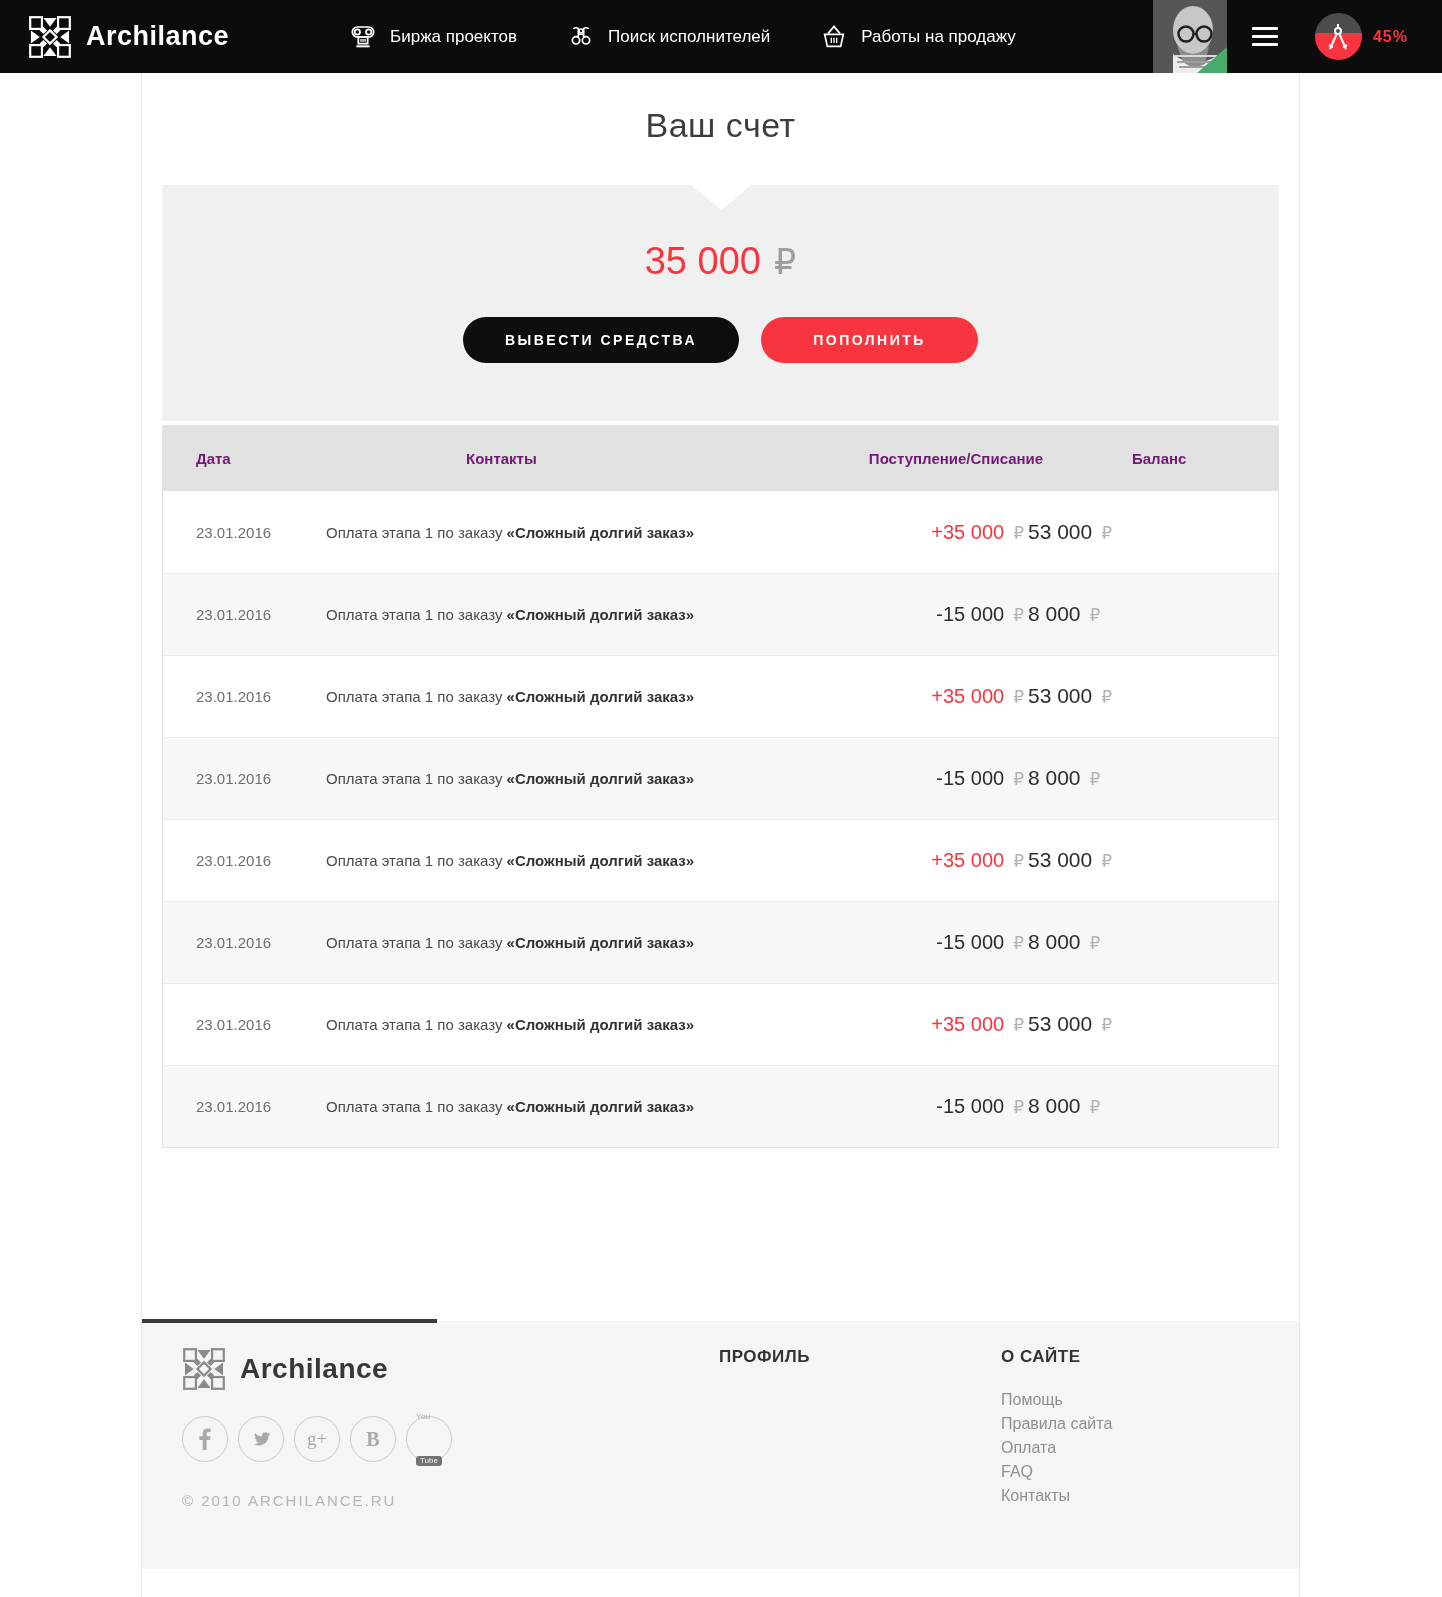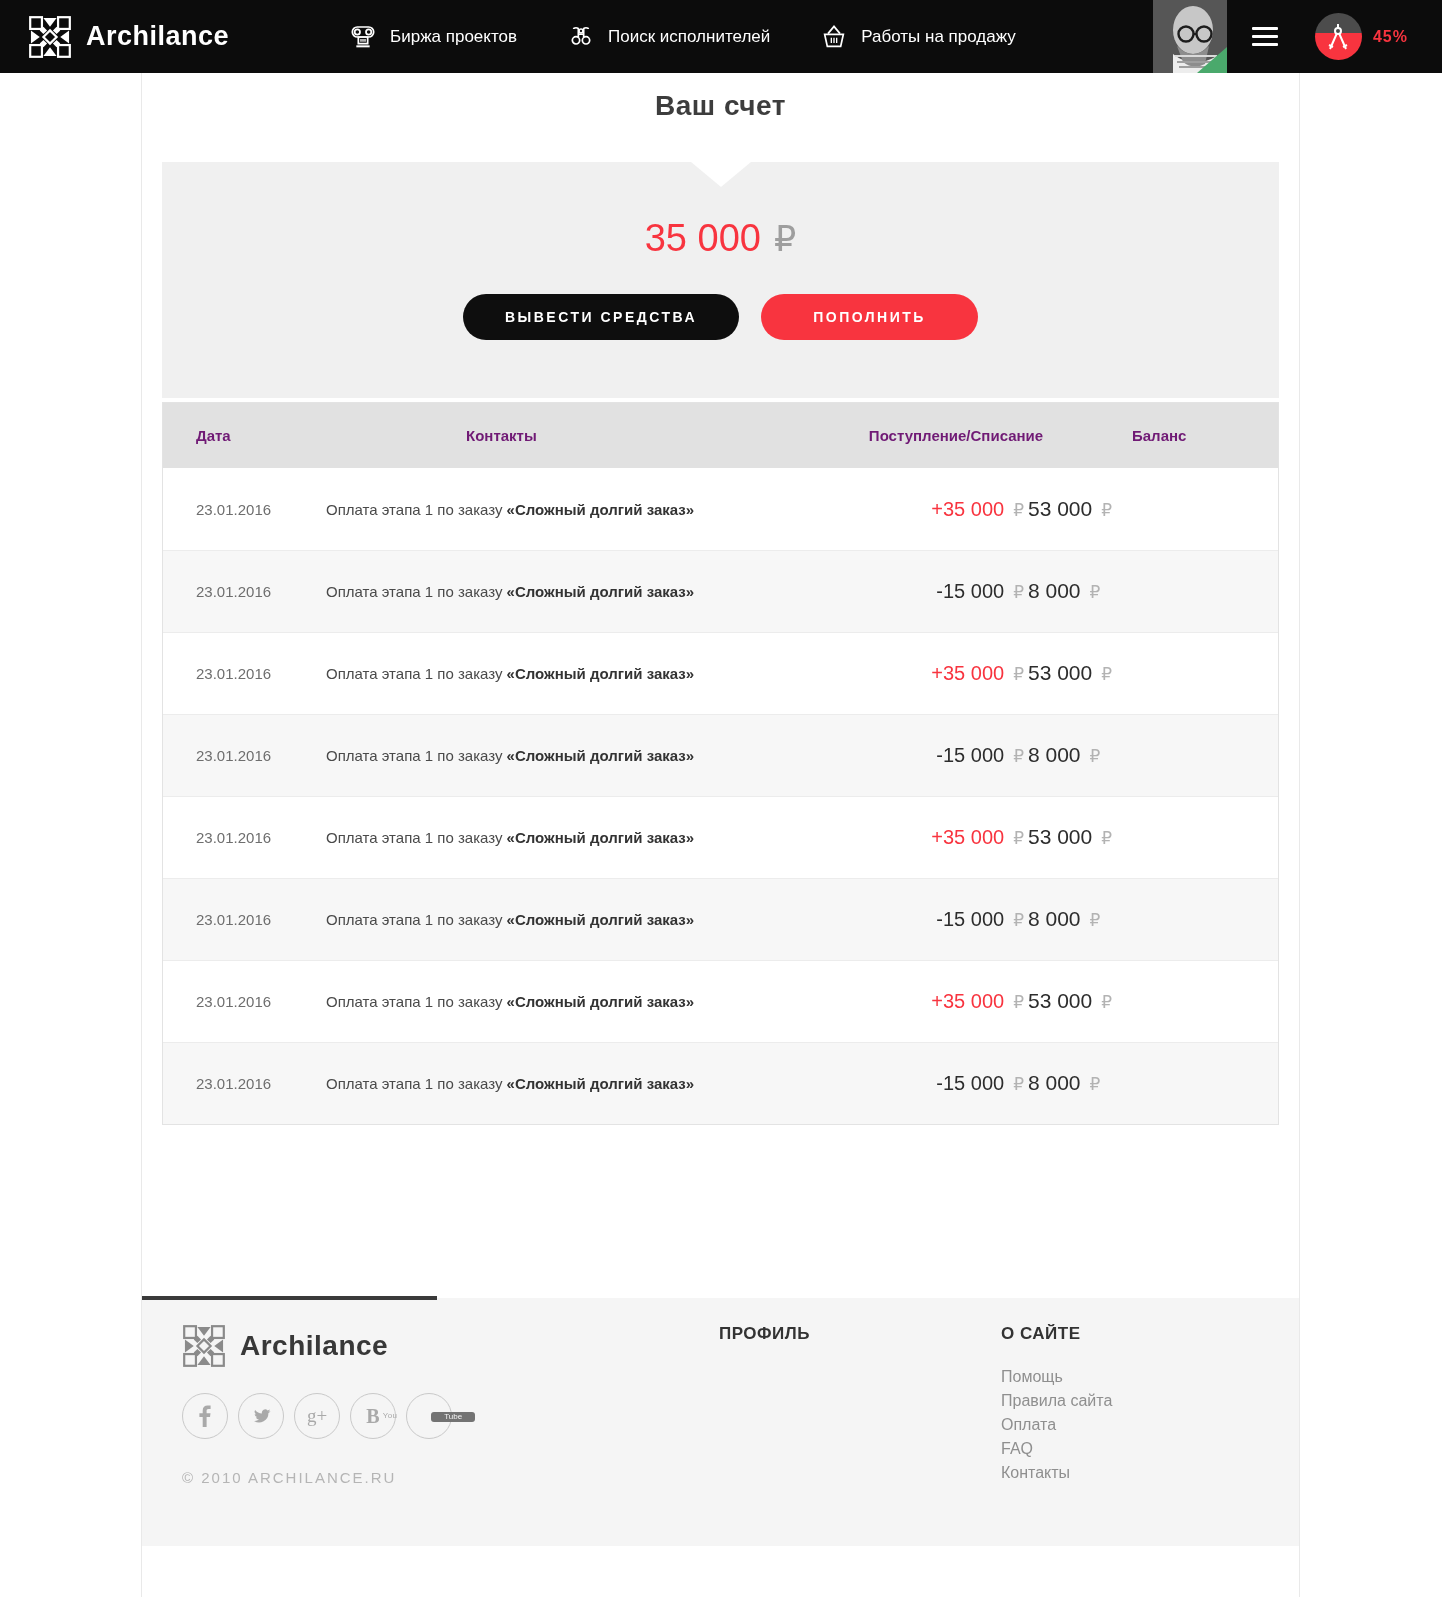--- a/index.html
+++ b/index.html
@@ -61,22 +61,22 @@
   }
   .gauge-circle svg{width:26px;height:28px;}
   .gauge-value{color:var(--accent);font-size:16px;font-weight:700;letter-spacing:1px;margin-left:11px;}
   
   .container{
     width:1159px;margin-left:141px;background:#fff;
     border-left:1px solid #e9e9e9;border-right:1px solid #e9e9e9;
     min-height:1524px;
   }
   .page-title{
-    text-align:center;padding-top:17px;
-    font-size:28px;font-weight:700;color:#3d3d3d;letter-spacing:.5px;
+    text-align:center;padding-top:33px;
+    font-size:34px;font-weight:400;color:#3d3d3d;letter-spacing:.5px;
   }
   
   .panel{
     margin:40px 20px 0;background:var(--panel);position:relative;
     padding-top:56px;padding-bottom:58px;text-align:center;
   }
   .panel .notch{
     position:absolute;top:0;left:50%;transform:translateX(-50%);
     width:0;height:0;
     border-left:30px solid transparent;border-right:30px solid transparent;
@@ -130,23 +130,23 @@
   .f-brand-name{font-size:28px;font-weight:700;color:#383838;margin-left:14px;letter-spacing:.5px;}
   .socials{display:flex;gap:10px;margin-top:25px;}
   .soc{
     width:46px;height:46px;border-radius:50%;border:1px solid #c9c9c9;
     display:flex;align-items:center;justify-content:center;color:#a9a9a9;cursor:pointer;
     font-size:20px;background:transparent;
   }
   .soc .g{font-weight:700;font-size:20px;font-family:"Liberation Serif",serif;}
   .soc .gp{font-family:"Liberation Serif",serif;font-size:19px;}
   .soc svg{width:22px;height:22px;fill:#a9a9a9;}
-  .soc .yt{display:flex;align-items:center;line-height:1;gap:34px;}
+  .soc .yt{display:flex;flex-direction:column;line-height:1;gap:34px;}
   .soc .yt i{font-style:normal;font-size:8px;letter-spacing:.3px;}
-  .soc .yt em{font-style:normal;font-size:8px;background:#737373;color:#f5f5f5;border-radius:3px;padding:1px 13px;margin-top:1px;}
+  .soc .yt em{font-style:normal;font-size:8px;background:#737373;color:#f5f5f5;border-radius:3px;padding:1px 4px;margin-top:1px;}
   .copyright{margin-top:30px;font-size:15px;color:#b5b5b5;letter-spacing:2px;}
   .f-col{position:absolute;top:26px;}
   .f-col.profile{left:577px;}
   .f-col.about{left:859px;}
   .f-col-title{font-size:17px;font-weight:700;color:#333;letter-spacing:.5px;}
   .f-links{list-style:none;margin-top:21px;}
   .f-links li{font-size:16px;color:#8f8f8f;line-height:24px;cursor:pointer;}
 </style>
 </head>
 <body>

